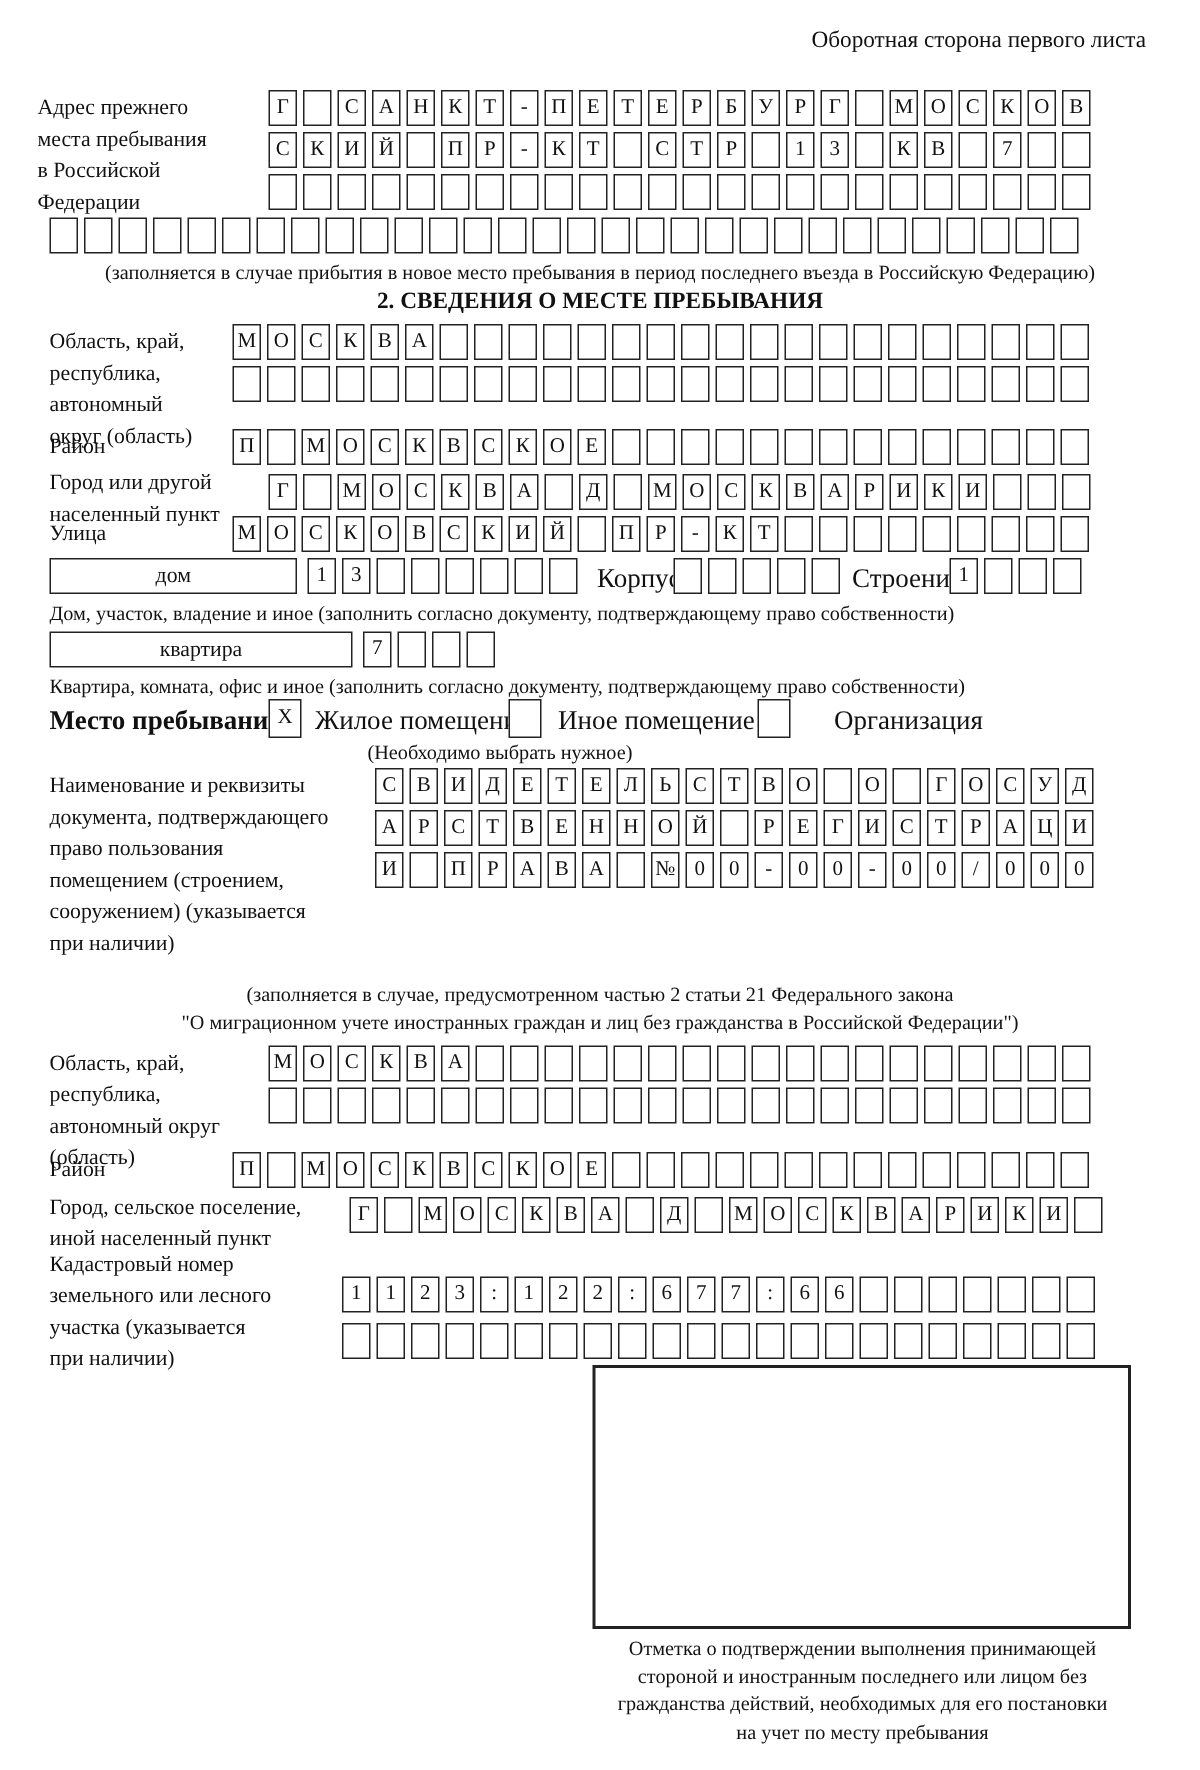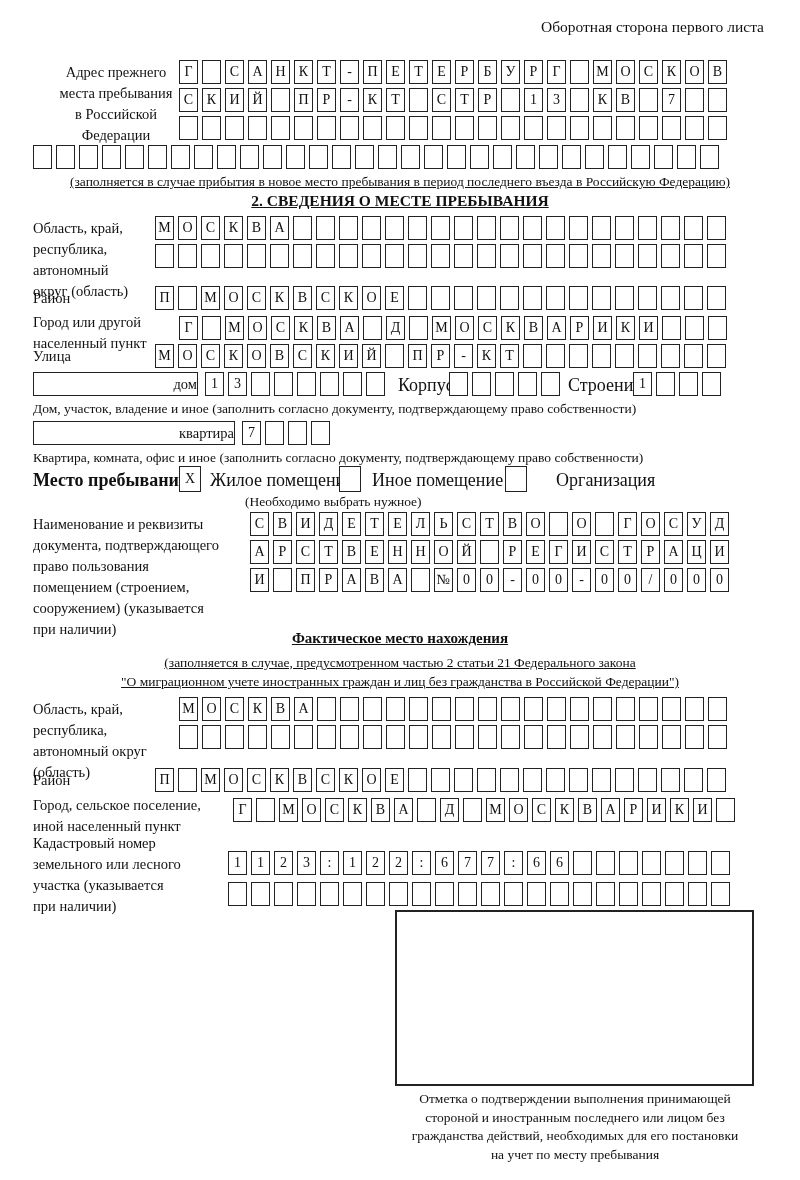--- a/index.html
+++ b/index.html
@@ -3,47 +3,47 @@
 <meta charset="utf-8">
 <style>
   html,body{margin:0;padding:0;background:#fff;}
   .page{
     position:relative;width:800px;height:1180px;background:#fff;
     font-family:"Liberation Serif","DejaVu Serif",serif;color:#111;overflow:hidden;
   }
   .abs{position:absolute;}
   .lbl{font-size:14.5px;line-height:21px;white-space:pre-line;}
   .note{font-size:13.5px;}
-  .center{left:0;width:800px;text-align:center;text-decoration:underline;}
+  .center{left:0;width:800px;text-align:center;}
   .bold{font-weight:bold;}
   .cells{display:flex;gap:4px;}
   .cell{
     width:17px;height:22px;border:1.7px solid #222;box-sizing:content-box;
     font-size:14px;line-height:22px;text-align:center;background:#fff;flex:0 0 auto;
   }
   .checkbox{
     position:absolute;width:20px;height:24px;border:1.7px solid #222;
     font-size:14px;line-height:24px;text-align:center;background:#fff;
   }
   .labelbox{
     position:absolute;height:24px;border:1.7px solid #222;box-sizing:border-box;
-    font-size:14.5px;line-height:21px;text-align:right;background:#fff;
+    font-size:14.5px;line-height:21px;text-align:center;background:#fff;
   }
   .inline-lbl{position:absolute;font-size:18px;}
   .stamp{border:2px solid #222;background:#fff;}
   .prel{white-space:pre-line;}
 </style>
 </head>
 <body>
 
 <div class="page">
 
   <div class="abs" style="top:18px;right:36px;font-size:15.5px;">Оборотная сторона первого листа</div>
 
-  <div class="abs lbl" style="top:62px;left:41px;width:150px;text-align:center;">Адрес прежнего
+  <div class="abs lbl" style="top:62px;left:25px;width:150px;">Адрес прежнего
 места пребывания
 в Российской
 Федерации</div>
   <div class="abs cells" style="top:60px;left:179px;">
       <span class="cell">Г</span>
       <span class="cell"></span>
       <span class="cell">С</span>
       <span class="cell">А</span>
       <span class="cell">Н</span>
       <span class="cell">К</span>
@@ -415,21 +415,20 @@
       <span class="cell">0</span>
       <span class="cell">-</span>
       <span class="cell">0</span>
       <span class="cell">0</span>
       <span class="cell">/</span>
       <span class="cell">0</span>
       <span class="cell">0</span>
       <span class="cell">0</span>
     </div>
 
-  <div class="abs center bold" style="top:630px;font-size:15px;">Фактическое место нахождения</div>
   <div class="abs center note prel" style="top:653px;line-height:19px;">(заполняется в случае, предусмотренном частью 2 статьи 21 Федерального закона
 "О миграционном учете иностранных граждан и лиц без гражданства в Российской Федерации")</div>
 
   <div class="abs lbl" style="top:699px;left:33px;width:150px;">Область, край,
 республика,
 автономный округ
 (область)</div>
   <div class="abs cells" style="top:697px;left:179px;">
       <span class="cell">М</span>
       <span class="cell">О</span>

